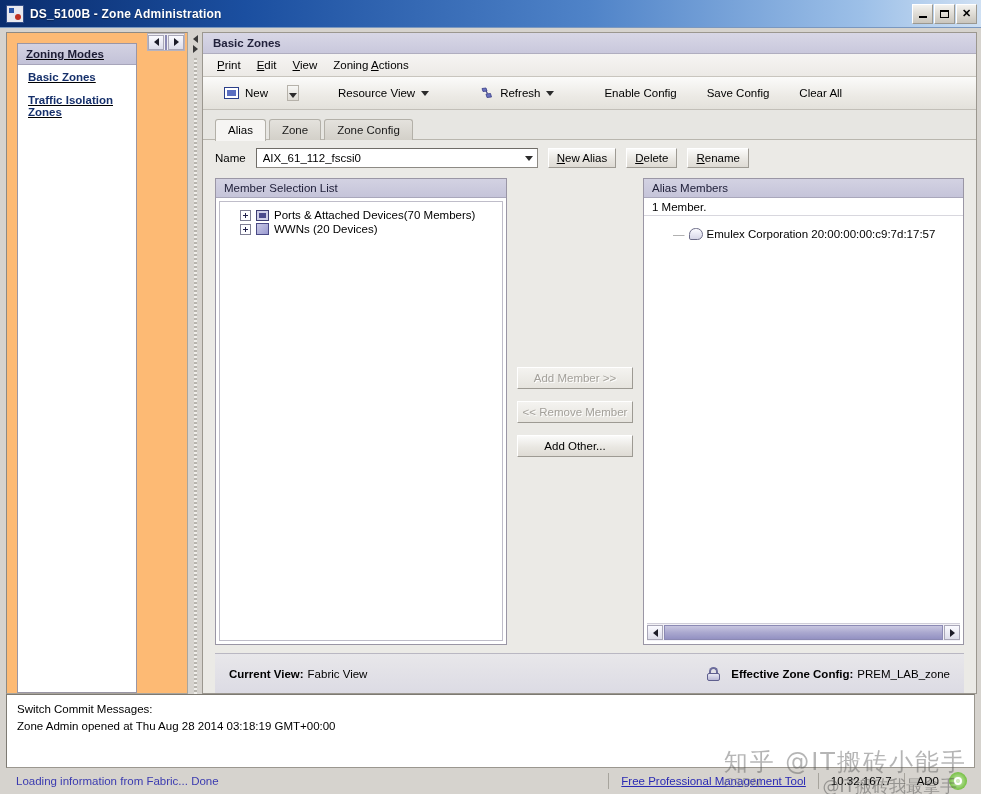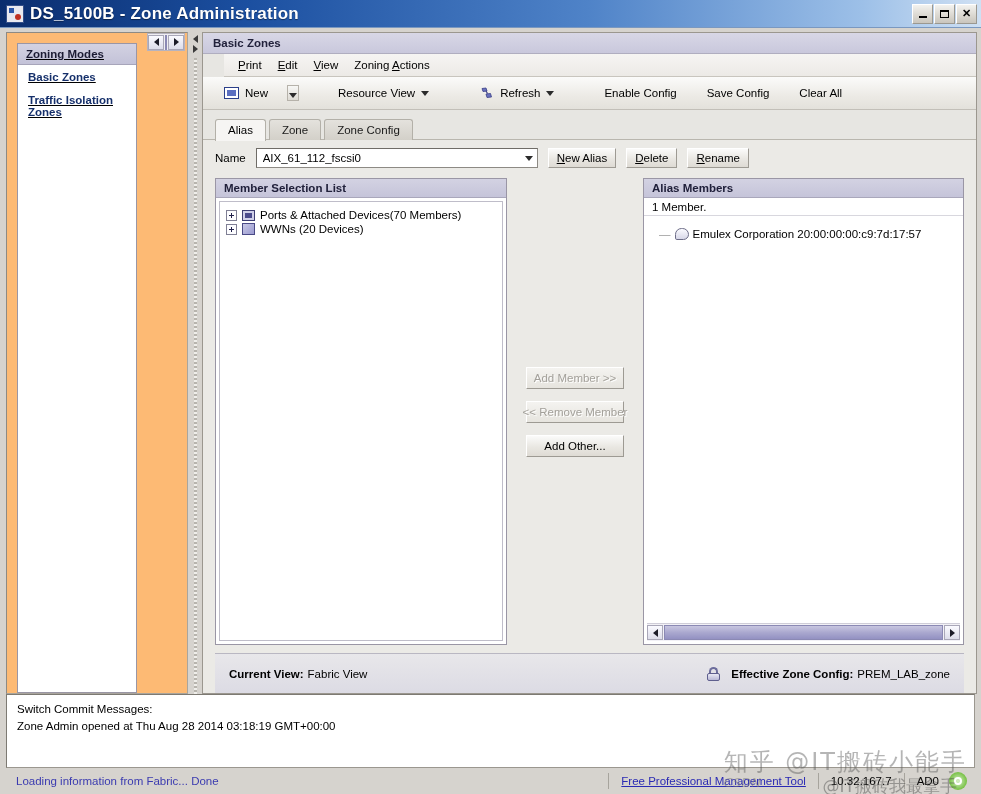--- a/index.html
+++ b/index.html
@@ -52,21 +52,21 @@
   }
   #titlebar .app-icon:after {
     content: "";
     position: absolute; right: 2px; bottom: 2px;
     width: 6px; height: 6px; background: #c03020;
     border-radius: 50%;
   }
   #titlebar .title-text {
     color: #ffffff;
     font-weight: bold;
-    font-size: 17px;
+    font-size: 12px;
     letter-spacing: .2px;
     text-shadow: 0 1px 1px rgba(0,0,0,.45);
     white-space: nowrap;
   }
   #titlebar .spacer { flex: 1 1 auto; }
   .winbtns { display: flex; gap: 1px; }
   .winbtn {
     width: 19px; height: 18px;
     background: linear-gradient(to bottom, #f3f2ef 0%, #dcd9d2 55%, #c9c5bd 100%);
     border: 1px solid #9b9890;
@@ -183,21 +183,20 @@
     font-size: 11.5px;
   }
   #menubar {
     display: flex;
     align-items: center;
     gap: 16px;
     padding: 5px 14px 5px 14px;
     background: linear-gradient(to bottom,#f6f5f3 0%, #eceae6 100%);
     border-bottom: 1px solid #c8c5be;
     font-size: 11.5px;
-    margin-left: 21px;
   }
   .menu-item { cursor: pointer; color: #000; white-space: nowrap; }
   .menu-item u { text-decoration: underline; }
 
   #toolbar {
     display: flex;
     align-items: center;
     padding: 5px 10px;
     gap: 8px;
     background: linear-gradient(to bottom,#fbfbfa 0%, #eceae5 60%, #e3e1db 100%);
@@ -333,29 +332,29 @@
     background: #ffffff;
     border: 1px solid #9a96a5;
     box-sizing: border-box;
     min-height: 0;
   }
   #member-selection-list { width: 292px; flex: none; }
   #alias-members { flex: 1 1 auto; min-width: 0; }
   .list-header {
     background: linear-gradient(to bottom,#d3d2e2 0%,#c5c4d9 100%);
     border-bottom: 1px solid #a9a7bb;
-    font-weight: bold;
+    font-weight: normal;
     color: #20203a;
     font-size: 11.5px;
     padding: 3px 8px;
   }
   .list-body {
     flex: 1 1 auto;
     background: #ffffff;
-    padding: 6px 6px 0 6px;
+    padding: 6px 6px 0 20px;
     overflow: hidden;
     min-height: 0;
     border: 1px solid #c9c7d2;
     border-width: 0;
     margin: 3px;
     box-sizing: border-box;
   }
   #member-selection-list .list-body {
     border: 1px solid #bfbdc9;
     border-width: 1px;
@@ -417,21 +416,21 @@
 
   
   #center-buttons {
     width: 136px; flex: none;
     display: flex; flex-direction: column;
     align-items: center; justify-content: center;
     gap: 12px;
     padding: 0 6px;
     box-sizing: border-box;
   }
-  #center-buttons .btn { width: 98px; height: 22px; }
+  #center-buttons .btn { width: 116px; height: 22px; }
 
   .hscroll {
     height: 17px;
     display: flex; align-items: center;
     background: #f2f1f6;
     border-top: 1px solid #cfcdd8;
     margin: 0 3px 3px 3px;
   }
   .scroll-arrow {
     width: 16px; height: 15px;

